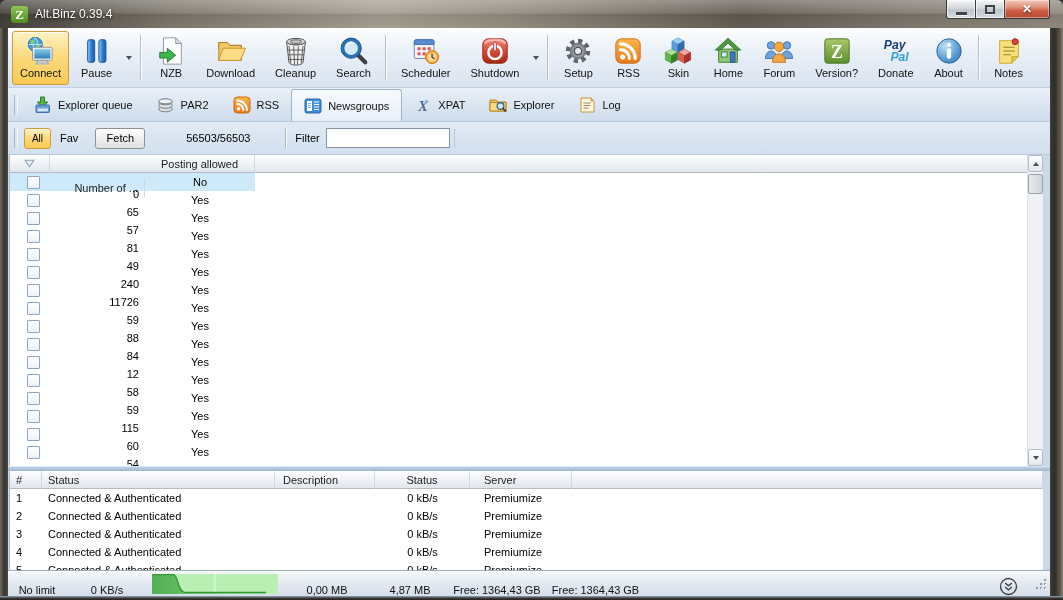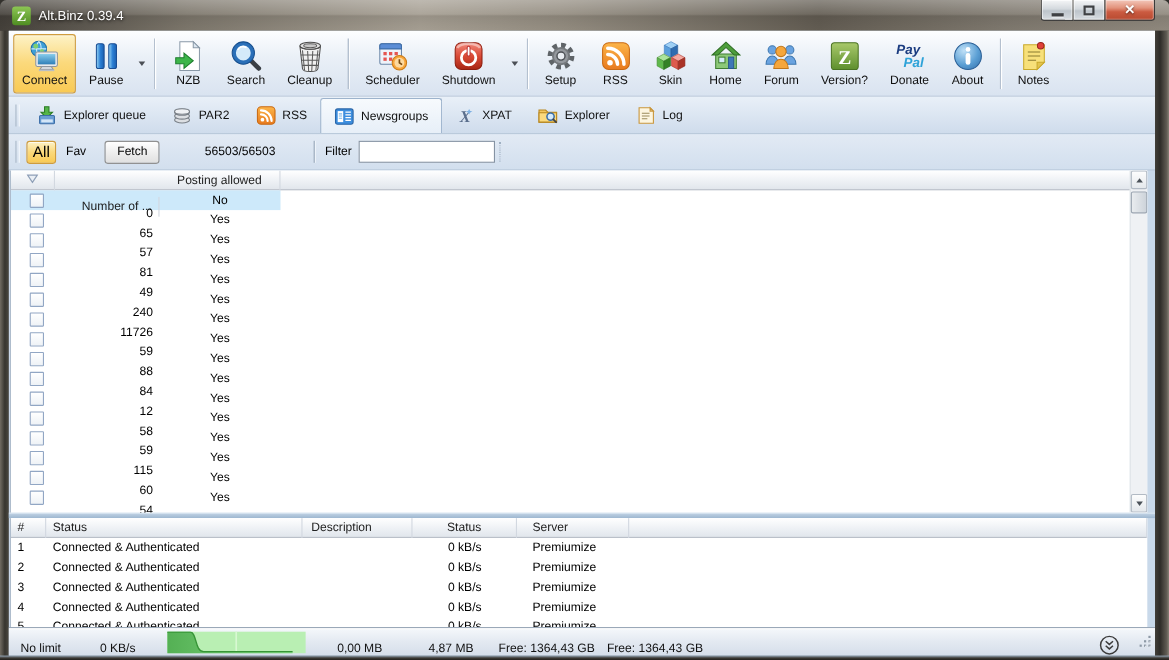--- a/index.html
+++ b/index.html
@@ -46,21 +46,21 @@
   .tabbar{height:34px;display:flex;align-items:flex-end;padding-left:6px;
     background:linear-gradient(180deg,#e9f0f8,#cfdcec);border-bottom:1px solid #b9c8da;}
   .grip{width:4px;height:20px;margin:0 4px 6px 0;border-left:1px solid #aab8c8;border-right:1px solid #f5f9fd;}
   .tab{display:flex;align-items:center;gap:6px;height:33px;padding:0 12px;font-size:11px;color:#111;cursor:default;}
   .tab.active{background:linear-gradient(#f7fafd,#e7eff8);border:1px solid #9db3cc;border-bottom:none;border-radius:3px 3px 0 0;height:32px;}
   .tab svg{width:18px;height:18px;display:block;}
   
   .filterbar{height:33px;display:flex;align-items:center;padding-left:6px;
     background:linear-gradient(180deg,#e2eaf4,#d2dfee);border-bottom:1px solid #b9c8da;}
   .fb-grip{width:4px;height:20px;margin-right:6px;border-left:1px solid #aab8c8;border-right:1px solid #f5f9fd;}
-  .btn-all{width:27px;height:21px;font-size:14px;text-align:center;line-height:19px;border:1px solid #cf9c3d;border-radius:3px;
+  .btn-all{width:27px;height:21px;font-size:10px;text-align:center;line-height:19px;border:1px solid #cf9c3d;border-radius:3px;
     background:linear-gradient(#fdf2c6,#fbd97c 48%,#f9ca54);box-shadow:inset 0 1px 0 rgba(255,255,255,.7);}
   .btn-fav{padding:0 9px;font-size:11px;line-height:21px;}
   .btn-fetch{width:50px;height:21px;font-size:11px;text-align:center;line-height:19px;margin-left:8px;
     border:1px solid #919191;border-radius:3px;background:linear-gradient(#ffffff,#f0f0f0 45%,#e0e0e0);}
   .fb-count{width:118px;text-align:center;font-size:11px;color:#000;margin-left:14px;}
   .fb-sep{width:2px;height:20px;margin:0 8px;background:linear-gradient(90deg,#aab8c8 50%,#f5f9fd 50%);}
   .fb-label{font-size:11px;margin-right:6px;}
   .fb-input{width:124px;height:20px;border:1px solid #8593a3;font-size:11px;padding:1px 3px;background:#fff;}
   .fb-grip2{width:3px;height:18px;margin-left:4px;border-left:1px dotted #9fb0c2;}
   
@@ -182,38 +182,48 @@
               <path d="M8 2h13l6 6v22H8z" fill="#fff" stroke="#8a99a8"></path>
               <path d="M21 2v6h6z" fill="#dce6f0" stroke="#8a99a8"></path>
               <path d="M4 17.5h8v-4.5l9 7.5-9 7.5v-4.5H4z" fill="#3db54a" stroke="#1e7e2e"></path>
             </svg>
           </span>
           <span class="tb-lbl">NZB</span>
         </div>
         <div class="tb-btn">
           <span class="tb-ico">
             <svg viewBox="0 0 32 32">
+              <path d="M3 7h9l3 3h12v4H3z" fill="#e8b64c" stroke="#b07d1e"></path>
+              <path d="M3 7v19h24V10H15l-3-3z" fill="#f0c969" stroke="#b07d1e"></path>
+              <path d="M7.5 13h24l-5.5 13H3z" fill="#fcdd85" stroke="#c9941f"></path>
+            </svg>
+          </span>
+          <span class="tb-lbl">Download</span>
+        </div>
+        <div class="tb-btn">
+          <span class="tb-ico">
+            <svg viewBox="0 0 32 32">
+              <path d="M6 6c0 2 4.5 3.4 10 3.4S26 8 26 6l-2.5 22c-.3 2-4 3-7.5 3s-7.2-1-7.5-3z" fill="#f0f0f0" stroke="#4a4a4a"></path>
+              <path d="M8.5 10.5l2 19M13.5 11l1 19.5M18.5 11l-1 19.5M23.5 10.5l-2 19M7 15h18M7.6 20h16.8M8.2 25h15.6" stroke="#5a5a5a" fill="none"></path>
+              <ellipse cx="16" cy="6" rx="10" ry="3.4" fill="#e3e3e3" stroke="#4a4a4a"></ellipse>
+              <ellipse cx="16" cy="6" rx="6.3" ry="1.9" fill="#c9c9c9" stroke="#5a5a5a"></ellipse>
+            </svg>
+          </span>
+          <span class="tb-lbl">Cleanup</span>
+        </div>
+        <div class="tb-btn">
+          <span class="tb-ico">
+            <svg viewBox="0 0 32 32">
               <path d="M20 20l8 8" stroke="#3a3f45" stroke-width="4.5" stroke-linecap="round"></path>
               <circle cx="13" cy="13" r="9" fill="#d4eafa" stroke="#2a6fb8" stroke-width="3.6"></circle>
               <circle cx="13" cy="13" r="10.8" fill="none" stroke="#174f8e" stroke-width="1"></circle>
               <path d="M8 9.5c1.5-2.5 5-3.5 7.5-2" stroke="#fff" stroke-width="1.6" fill="none" stroke-linecap="round"></path>
             </svg>
           </span>
           <span class="tb-lbl">Search</span>
-        </div>
-        <div class="tb-btn">
-          <span class="tb-ico">
-            <svg viewBox="0 0 32 32">
-              <path d="M6 6c0 2 4.5 3.4 10 3.4S26 8 26 6l-2.5 22c-.3 2-4 3-7.5 3s-7.2-1-7.5-3z" fill="#f0f0f0" stroke="#4a4a4a"></path>
-              <path d="M8.5 10.5l2 19M13.5 11l1 19.5M18.5 11l-1 19.5M23.5 10.5l-2 19M7 15h18M7.6 20h16.8M8.2 25h15.6" stroke="#5a5a5a" fill="none"></path>
-              <ellipse cx="16" cy="6" rx="10" ry="3.4" fill="#e3e3e3" stroke="#4a4a4a"></ellipse>
-              <ellipse cx="16" cy="6" rx="6.3" ry="1.9" fill="#c9c9c9" stroke="#5a5a5a"></ellipse>
-            </svg>
-          </span>
-          <span class="tb-lbl">Cleanup</span>
         </div>
         <div class="tb-sep"></div>
         <div class="tb-btn">
           <span class="tb-ico">
             <svg viewBox="0 0 32 32">
               <rect x="3.5" y="4" width="21" height="20" rx="2" fill="#eef3fa" stroke="#6b87a8"></rect>
               <path d="M3.5 6a2 2 0 0 1 2-2h17a2 2 0 0 1 2 2v3h-21z" fill="#5b8dd6" stroke="#3f6ea8"></path>
               <g fill="#e5544f">
                 <rect x="7" y="12" width="3.2" height="3.2"></rect>
                 <rect x="12.4" y="12" width="3.2" height="3.2"></rect>

